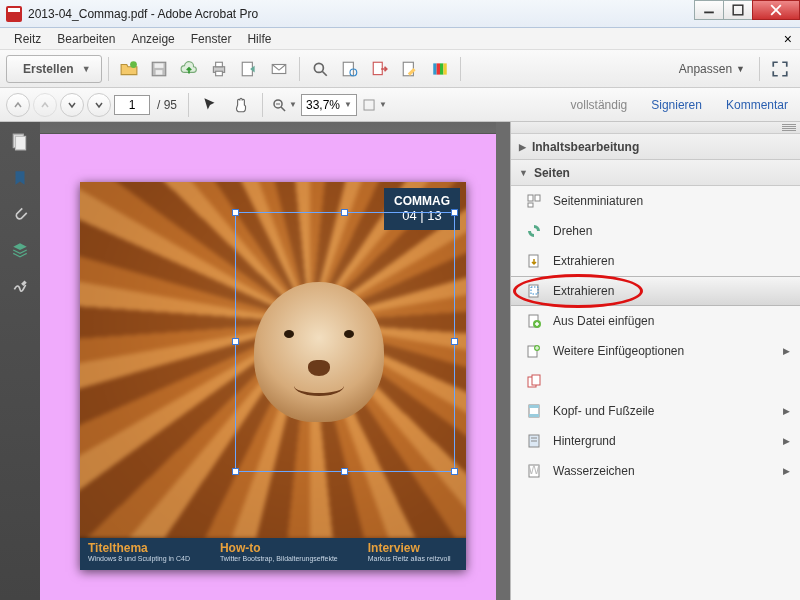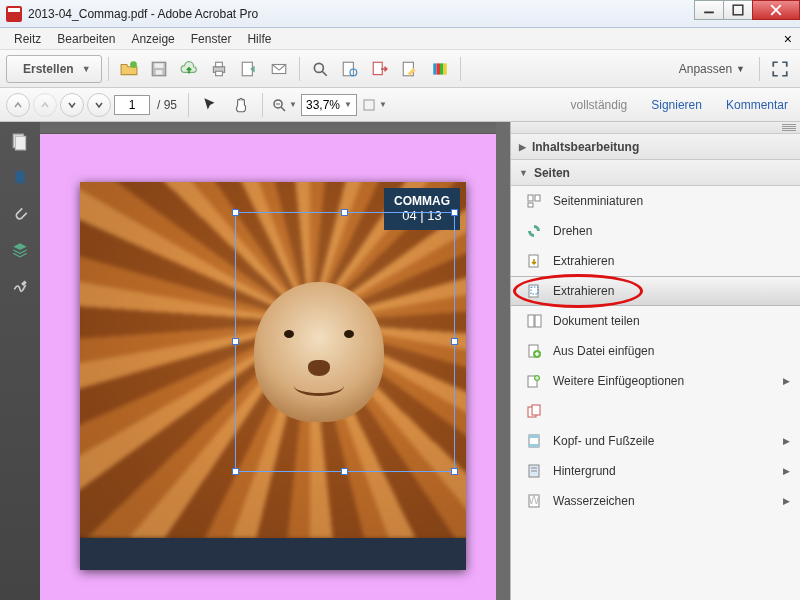--- a/index.html
+++ b/index.html
@@ -334,20 +334,34 @@
       <div class="crop">
         <div class="h tl"></div>
           <div class="h tc"></div>
           <div class="h tr"></div>
         <div class="h ml"></div>
           <div class="h mr"></div>
         <div class="h bl"></div>
           <div class="h bc"></div>
           <div class="h br"></div>
       </div>
+      <div class="footer">
+        <div class="col">
+            <div class="hd">Titelthema</div>
+            <div class="tx">Windows 8 und Sculpting in C4D</div>
+          </div>
+        <div class="col">
+            <div class="hd">How-to</div>
+            <div class="tx">Twitter Bootstrap, Bildalterungseffekte</div>
+          </div>
+        <div class="col">
+            <div class="hd">Interview</div>
+            <div class="tx">Markus Reitz alias reitzvoll</div>
+          </div>
+      </div>
     </div>
   </div>
 
   <div class="thin-scroll"></div>
 
   <div class="rightpane">
     <div class="rhead">
         <div class="grip"></div>
       </div>
     <div class="accordion">
@@ -389,29 +403,20 @@
         </div>
         <div class="tool highlight">
           <div class="circ"></div>
           <span class="ticon">
             <svg viewBox="0 0 16 16">
               <rect x="3" y="2" width="9" height="12" fill="#fff" stroke="#888"></rect>
               <rect x="5" y="4" width="7" height="7" fill="none" stroke="#38c" stroke-dasharray="1.5"></rect>
             </svg>
           </span>
           <span>Extrahieren</span>
-        </div>
-        <div class="tool">
-          <span class="ticon">
-            <svg viewBox="0 0 16 16">
-              <rect x="2" y="2" width="6" height="12" fill="#fff" stroke="#888"></rect>
-              <rect x="9" y="2" width="6" height="12" fill="#fff" stroke="#888"></rect>
-            </svg>
-          </span>
-          <span>Dokument teilen</span>
         </div>
         <div class="tool">
           <span class="ticon">
             <svg viewBox="0 0 16 16">
               <rect x="3" y="2" width="9" height="12" fill="#fff" stroke="#888"></rect>
               <circle cx="11" cy="11" r="4" fill="#6b4"></circle>
               <line x1="11" y1="9" x2="11" y2="13" stroke="#fff" stroke-width="1.5"></line>
               <line x1="9" y1="11" x2="13" y2="11" stroke="#fff" stroke-width="1.5"></line>
             </svg>
           </span>

